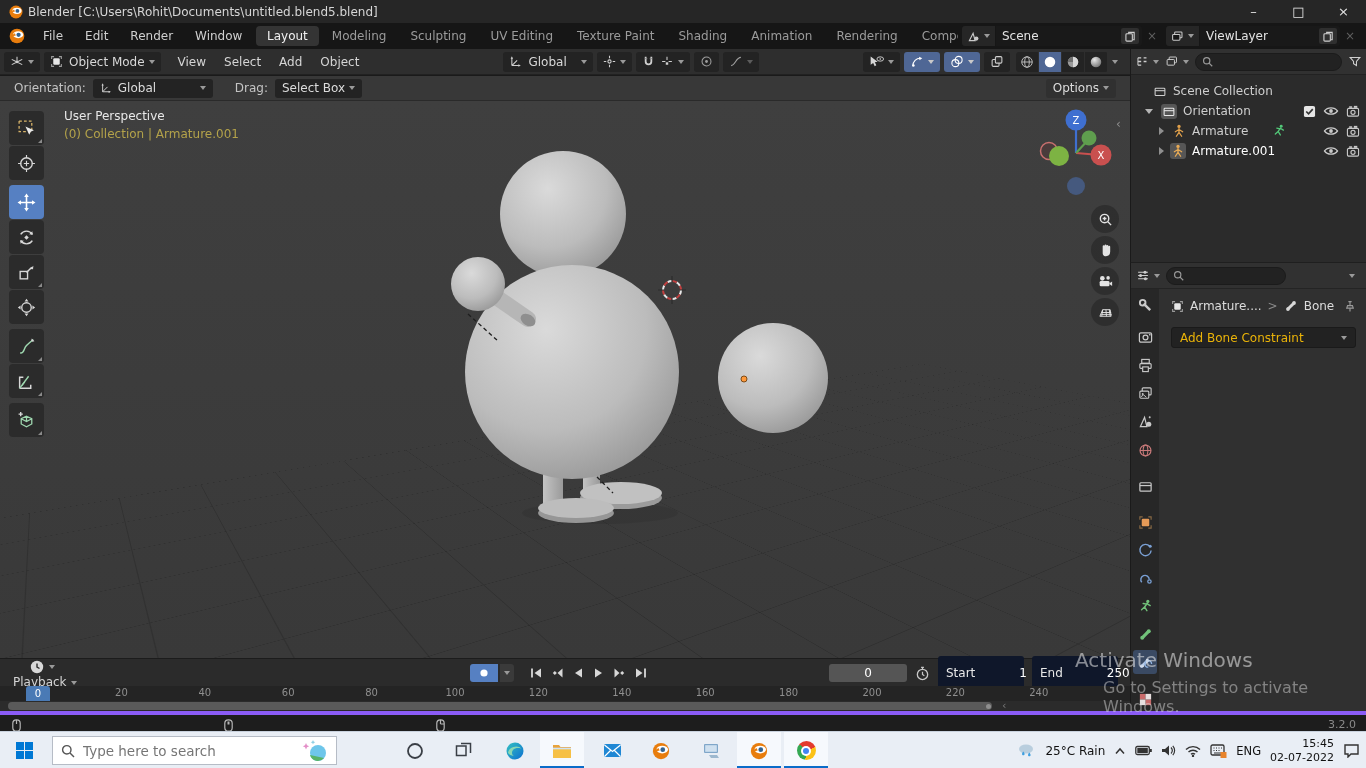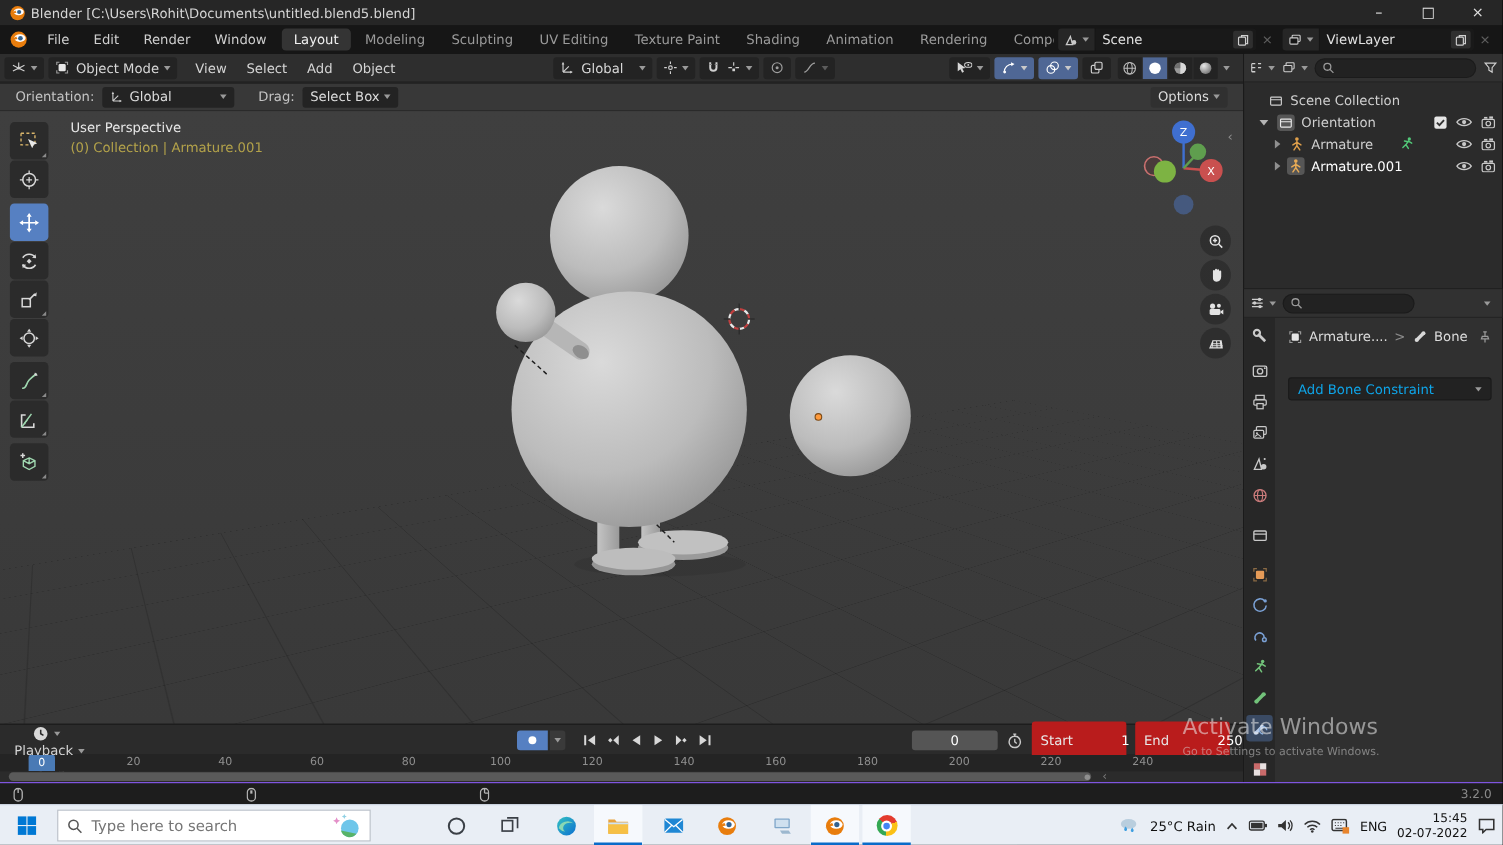--- a/index.html
+++ b/index.html
@@ -66,61 +66,61 @@
   .icon-hl { background:#565656; border-radius:3px; padding:1px; }
 
   
   .props { position:absolute; left:1130px; top:262px; width:236px; height:449px; background:#303030; border-left:1px solid #1a1a1a; border-top:1px solid #1f1f1f; }
   .pr-header { height:26px; background:#313131; border-bottom:1px solid #242424; display:flex; align-items:center; padding:0 5px; }
   .tabstrip { position:absolute; left:0; top:26px; width:28px; height:423px; background:#272727; }
   .ptab { position:absolute; left:2px; width:24px; height:24px; display:flex; align-items:center; justify-content:center; border-radius:3px; }
   .ptab.active { background:#3a4a63; }
   .pr-body { position:absolute; left:28px; top:26px; right:0; bottom:0; }
   .breadcrumb { display:flex; align-items:center; gap:6px; padding:10px 10px 0 12px; color:#dcdcdc; }
-  .add-btn { margin:30px 10px 0 12px; height:21px; background:#222222; border:1px solid #1a1a1a; border-radius:3px; display:flex; align-items:center; padding:0 8px; color:#0ea5e9; }
+  .add-btn { margin:14px 10px 0 12px; height:21px; background:#222222; border:1px solid #1a1a1a; border-radius:3px; display:flex; align-items:center; padding:0 8px; color:#eab308; }
   .add-btn .chev { margin-left:auto; }
 
   
   .tl-header { position:absolute; left:0; top:658px; width:1130px; height:28px; background:#2b2b2b; border-top:1px solid #1c1c1c; }
   .tl-left { position:absolute; left:4px; top:0; height:28px; display:flex; align-items:center;flex-direction:column; }
   .tl-center { position:absolute; left:470px; top:0; height:28px; display:flex; align-items:center; gap:2px; }
   .tl-right { position:absolute; right:12px; top:0; height:28px; display:flex; align-items:center; gap:8px; }
   .trans-btn { width:19px; height:18px; display:flex; align-items:center; justify-content:center; }
   .autokey { width:28px; height:18px; background:#5680c2; border-radius:3px 0 0 3px; display:flex; align-items:center; justify-content:center; }
   .autokey-chev { width:14px; height:18px; background:#3a3a3a; border-radius:0 3px 3px 0; display:flex; align-items:center; justify-content:center; }
   .frame-field { width:78px; height:18px; background:#555555; border-radius:3px; display:flex; align-items:center; justify-content:center; color:#fff; }
-  .se-field { width:86px; height:35px; background:#b91c1c; border-radius:3px; display:flex; align-items:center; padding:0 8px; color:#e8e8e8;gap:44px; }
+  .se-field { width:86px; height:35px; background:#0f172a; border-radius:3px; display:flex; align-items:center; padding:0 8px; color:#e8e8e8;gap:44px; }
   .se-field .val { margin-left:auto; color:#fff; }
   .ruler { position:absolute; left:0; top:686px; width:1130px; height:15px; background:#242424; }
   .tick { position:absolute; top:1px; transform:translateX(-50%); color:#8f8f8f; font-size:10px; }
   .playhead { position:absolute; left:38px; top:0; transform:translateX(-50%); width:24px; height:15px; background:#4a7ab5; border-radius:3px 3px 0 0; color:#fff; font-size:10px; display:flex; align-items:center; justify-content:center; }
   .scroll-row { position:absolute; left:0; top:701px; width:1130px; height:10px; background:#2b2b2b; }
   .scroll-bar { position:absolute; left:8px; top:1px; width:984px; height:8px; background:#5a5a5a; border-radius:4px; }
   .scroll-knob { position:absolute; left:986px; top:3px; width:5px; height:5px; border-radius:50%; background:#8f8f8f; }
   .scroll-arrow { position:absolute; left:1002px; top:-2px; color:#777; font-size:11px; }
 
   
-  .statusbar { position:absolute; left:0; top:711px; width:1366px; height:20px; background:#1d1d1d; border-top:1px solid #8b5cf6; }
+  .statusbar { position:absolute; left:0; top:711px; width:1366px; height:20px; background:#1d1d1d; border-top:4px solid #8b5cf6; }
   .mouse-hint { position:absolute; top:4px; }
   .version { position:absolute; right:10px; top:3px; color:#8a8a8a; font-size:11px; }
 
   
   .taskbar { position:absolute; left:0; top:731px; width:1366px; height:37px; background:#e9eef5; border-top:1px solid #c9d2de; color:#222; }
   .tb-tile { position:absolute; top:0; width:44px; height:37px; display:flex; align-items:center; justify-content:center; }
   .tb-tile.open { background:#f6f9fd; box-shadow:inset 0 -3px 0 #0a6cc9; }
   .searchbox { position:absolute; left:52px; top:4px; width:285px; height:29px; background:#ffffff; border:1px solid #b6bcc6; display:flex; align-items:center; padding:0 8px; }
   .searchbox input { border:0; outline:0; flex:1; font-size:13.5px; color:#444; font-family:inherit; background:transparent; margin-left:8px; }
   .tray { position:absolute; right:6px; top:0; height:37px; display:flex; align-items:center; gap:9px; }
   .tray-text { font-size:12px; color:#111; }
   .clock { text-align:right; font-size:11px; line-height:1.25; color:#111; }
 
   
   .watermark { position:absolute; left:1075px; top:648px; z-index:60; pointer-events:none; }
   .wm1 { font-size:20px; color:rgba(236,236,236,.55); }
-  .wm2 { font-size:10px; color:rgba(222,222,222,.48); margin-top:6px; }
+  .wm2 { font-size:16px; color:rgba(222,222,222,.48); margin-top:6px;margin-left:28px; }
 
   svg { display:block; }
 </style>
 </head>
 <body>
 
 <div class="screen">
 
   <div class="titlebar">
     <svg width="16" height="16" viewBox="0 0 16 16" style="margin-left:8px">

